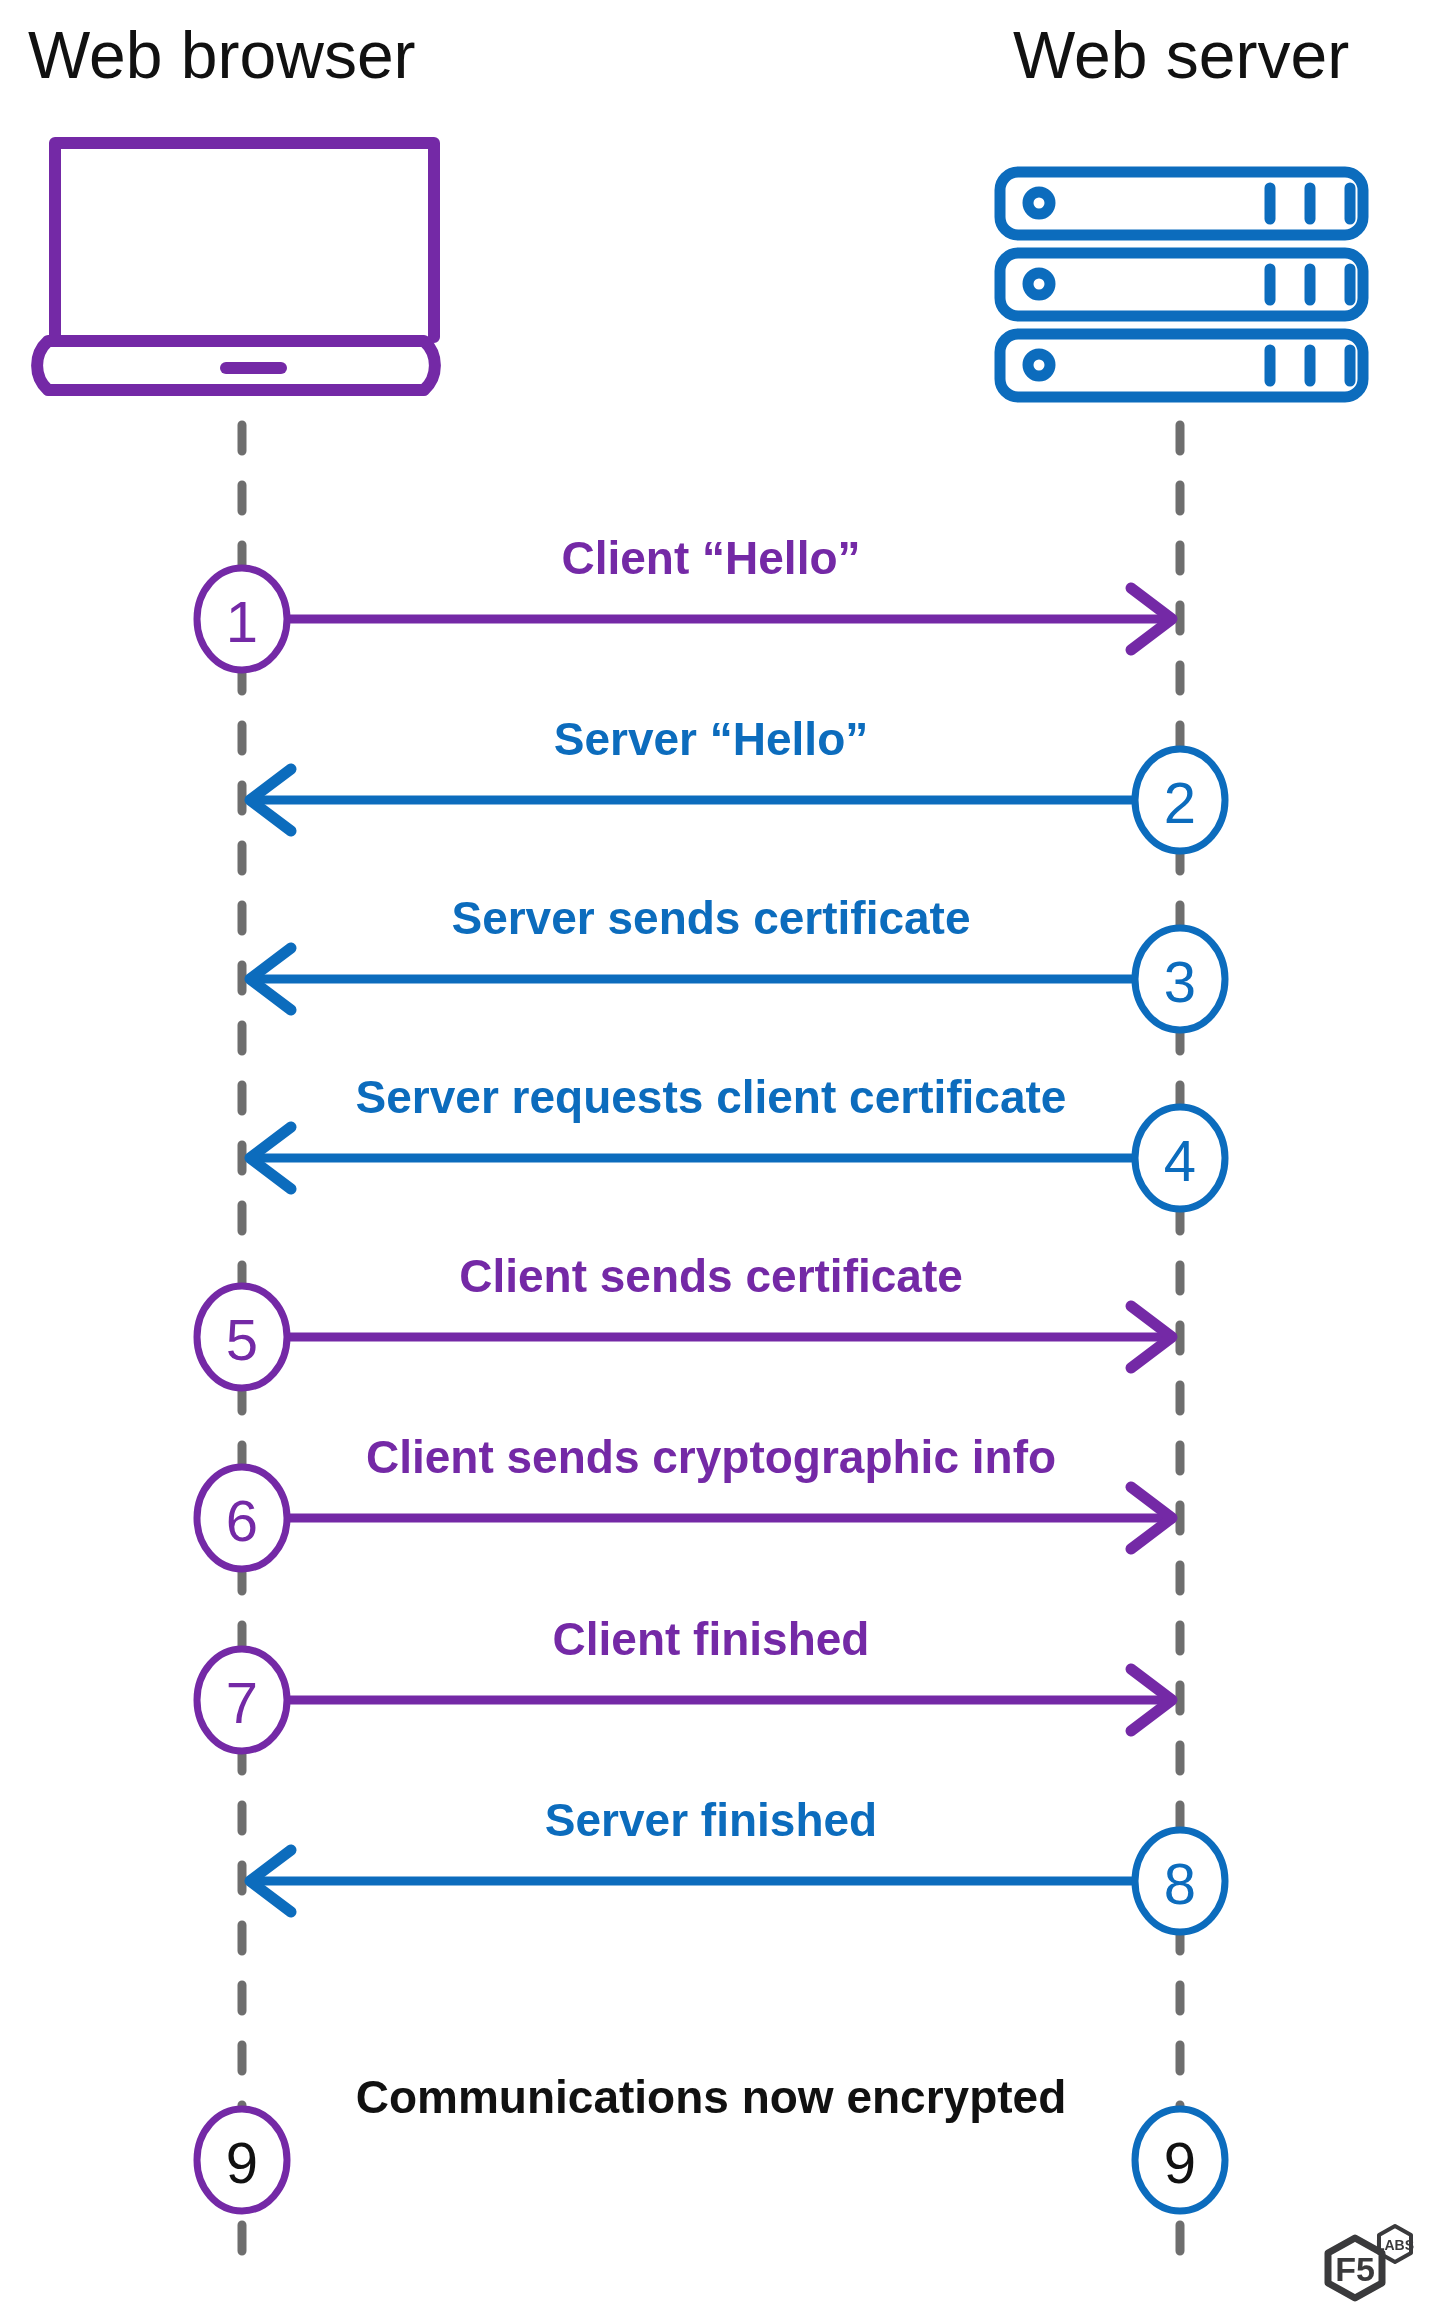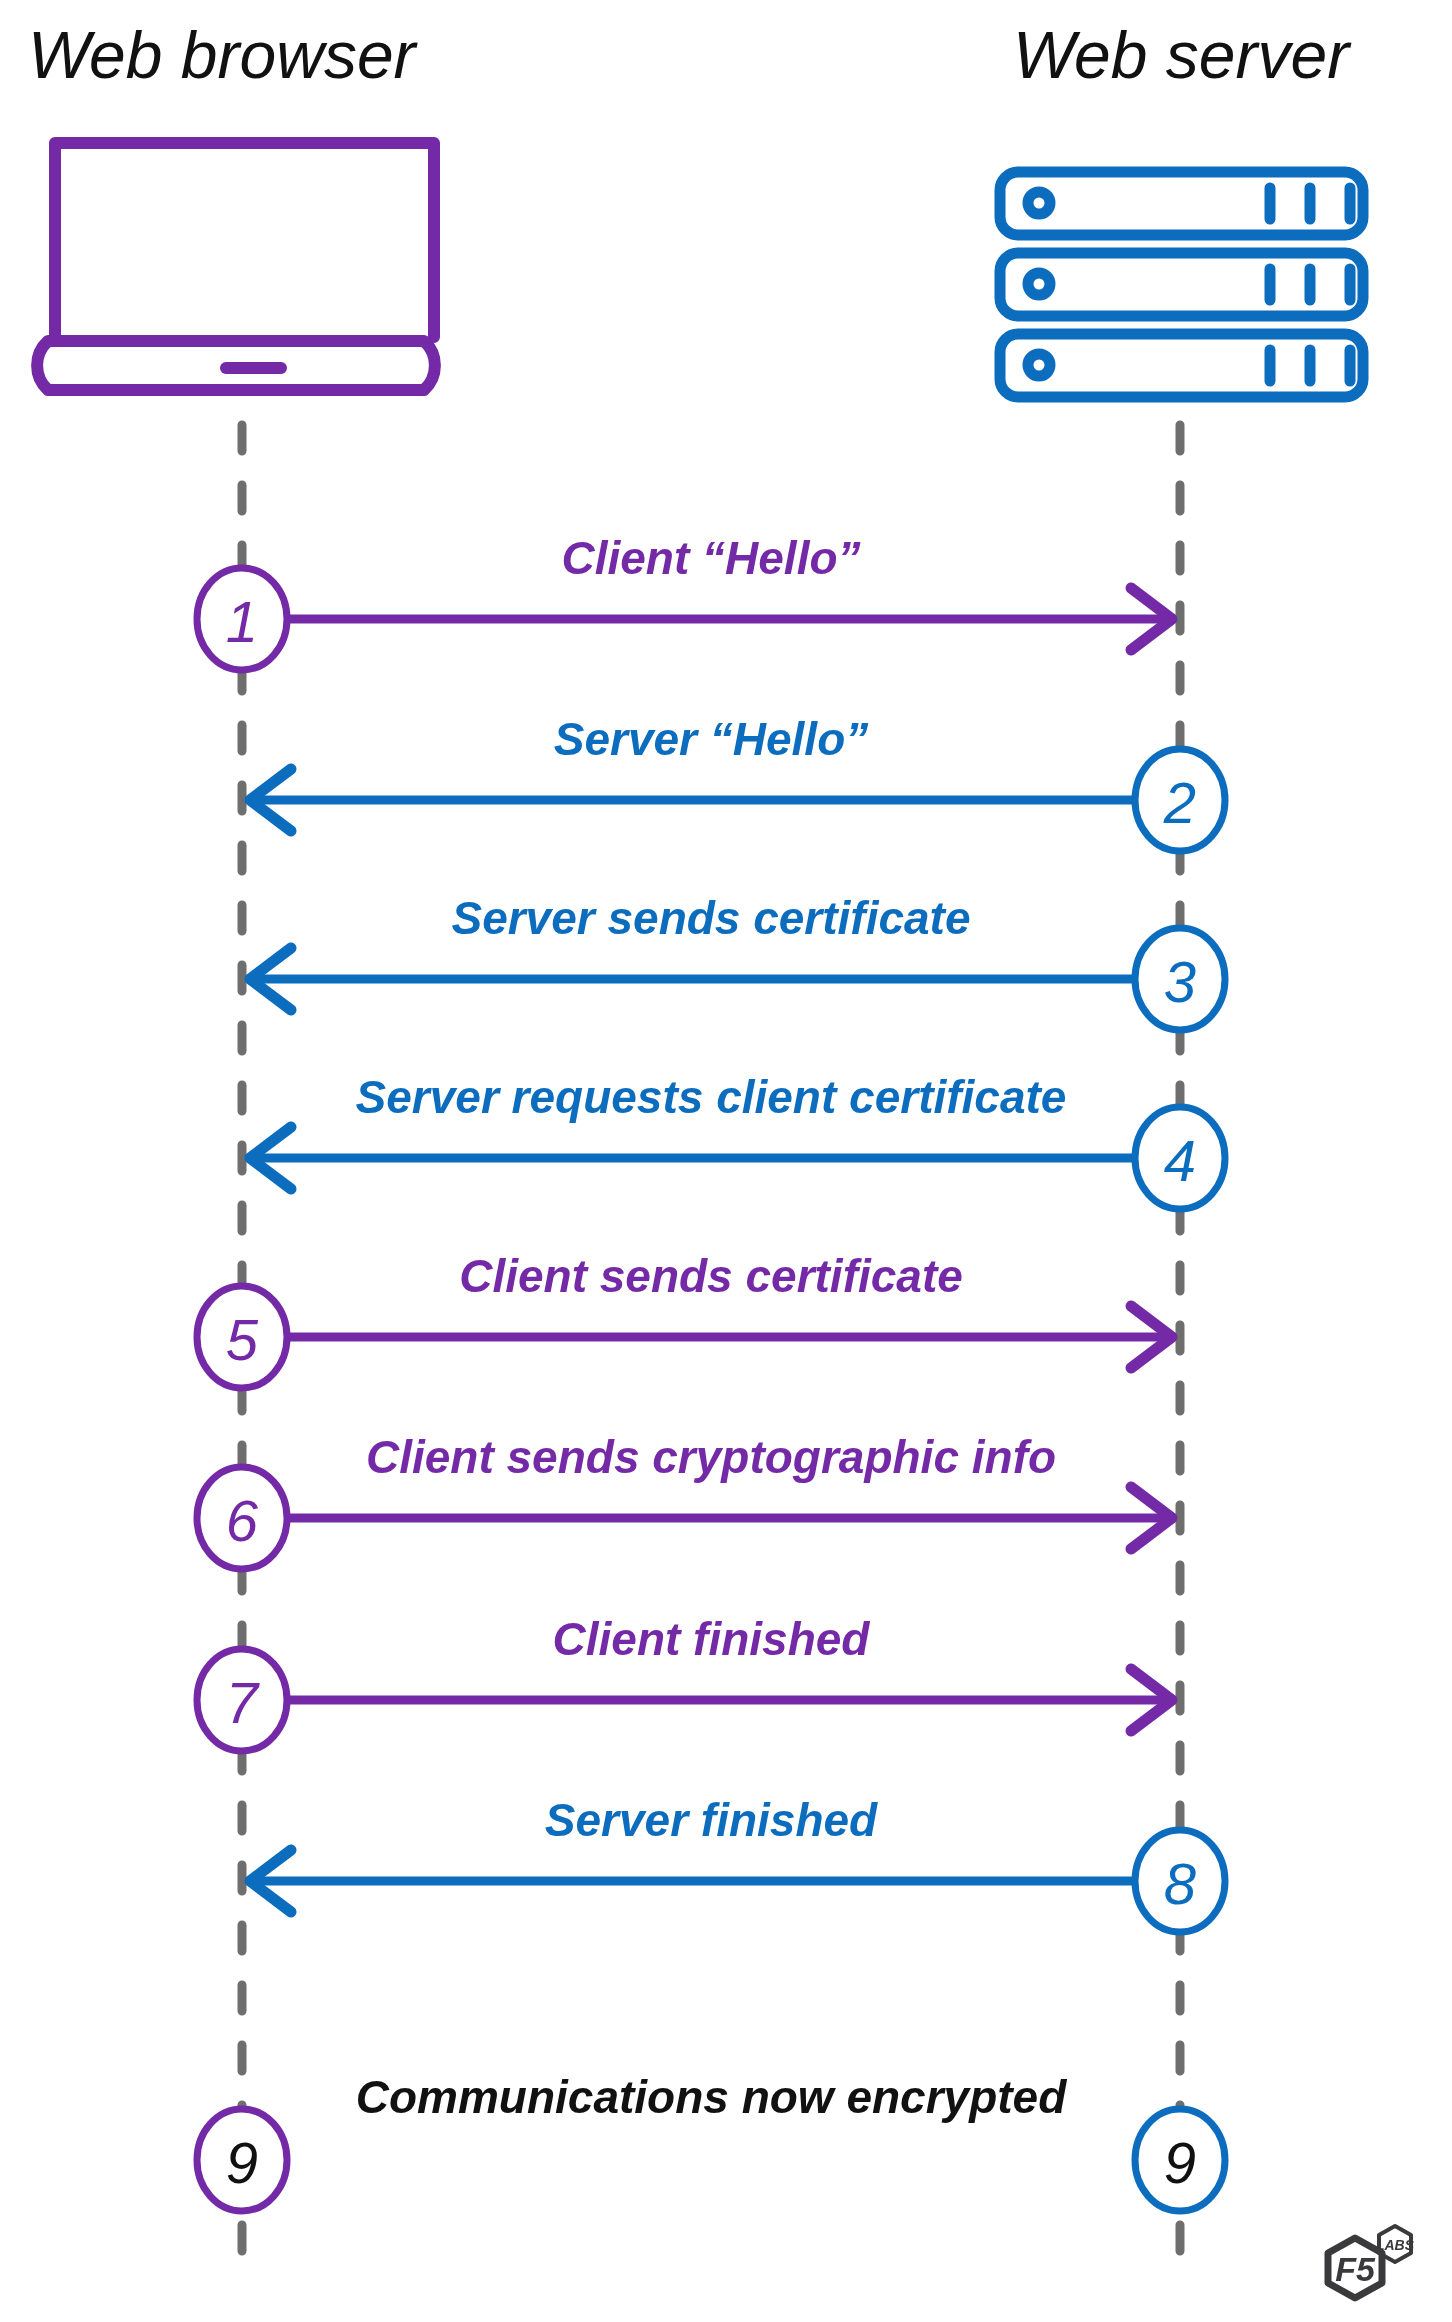--- a/index.html
+++ b/index.html
@@ -9,21 +9,20 @@
   }
   body {
     font-family: "Liberation Sans", "DejaVu Sans", sans-serif;
   }
   #stage {
     position: relative;
     width: 1452px;
     height: 2322px;
     background: #ffffff;
     overflow: hidden;
-    font-style: italic;
   }
   #diagram {
     position: absolute;
     left: 0;
     top: 0;
     width: 1452px;
     height: 2322px;
   }
   .hdr-title {
     font-family: "Liberation Sans", "DejaVu Sans", sans-serif;

